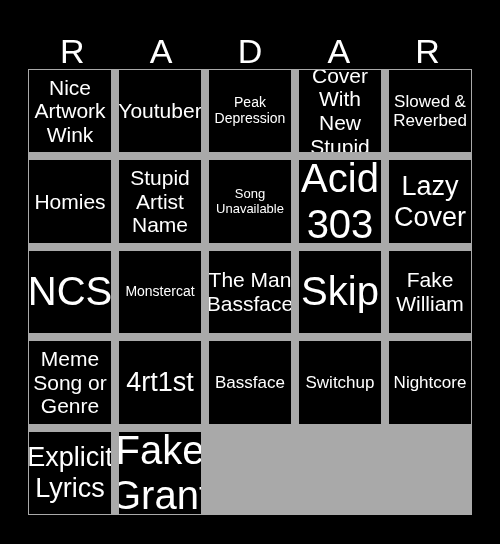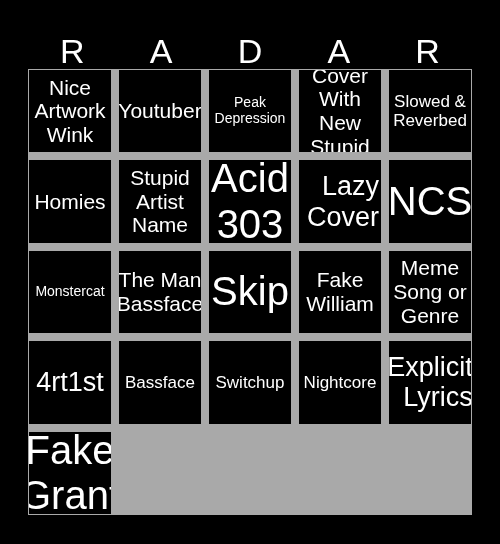--- a/index.html
+++ b/index.html
@@ -68,21 +68,21 @@
     justify-content: center;
     text-align: center;
     overflow: hidden;
     padding: 1px 2px;
     box-sizing: border-box;
     line-height: 1.13;
     font-weight: 400;
   }
   
   .fs-xl  { font-size: 40px; }
-  .fs-lg  { font-size: 27px; text-align: right; }
+  .fs-lg  { font-size: 27px; }
   .fs-md  { font-size: 21px; }
   .fs-sm  { font-size: 17px; }
   .fs-xs  { font-size: 14px; }
   .fs-xxs { font-size: 13px; }
 </style>
 </head>
 <body>
 
 <div id="card">
 
@@ -96,20 +96,21 @@
 
   <div id="grid">
     <div class="cell fs-md">Nice Artwork Wink</div>
     <div class="cell fs-md">Youtuber</div>
     <div class="cell fs-xs">Peak Depression</div>
     <div class="cell fs-md">Cover With New Stupid</div>
     <div class="cell fs-sm">Slowed &amp; Reverbed</div>
 
     <div class="cell fs-md">Homies</div>
     <div class="cell fs-md">Stupid Artist Name</div>
+    <div class="cell fs-xxs">Song Unavailable</div>
     <div class="cell fs-xl">Acid 303</div>
 
     <div class="cell fs-lg">Lazy Cover</div>
     <div class="cell fs-xl">NCS</div>
     <div class="cell fs-xs">Monstercat</div>
 
     <div class="cell fs-md">The Man Bassface</div>
     <div class="cell fs-xl">Skip</div>
     <div class="cell fs-md">Fake William</div>
     <div class="cell fs-md">Meme Song or Genre</div>

